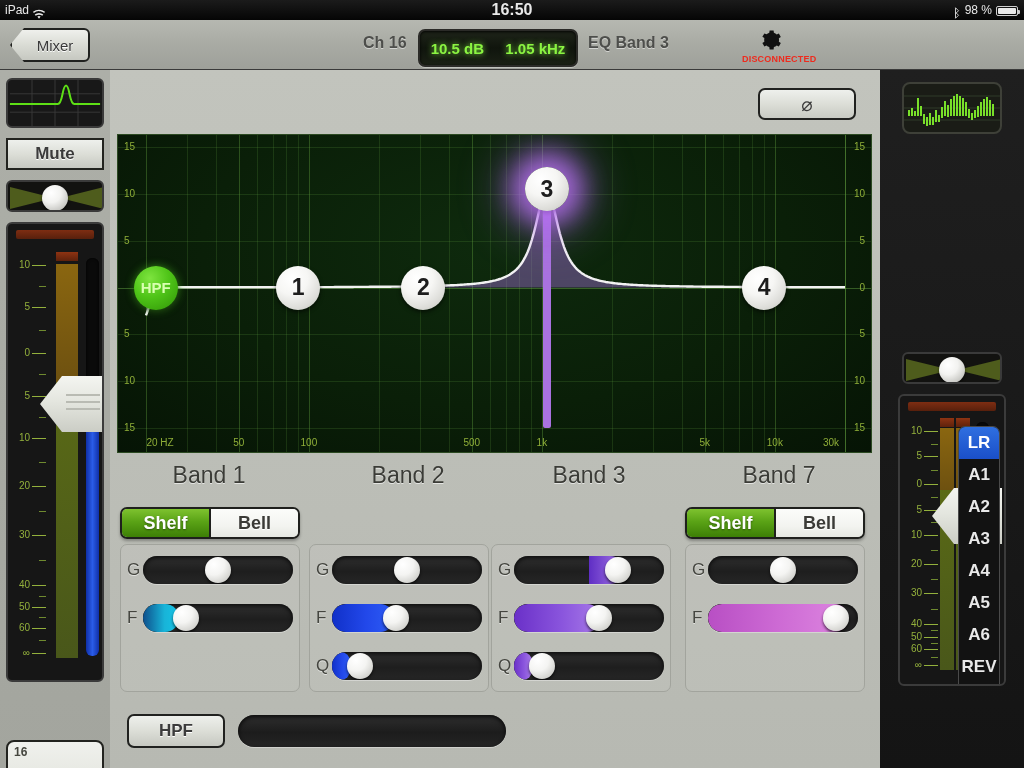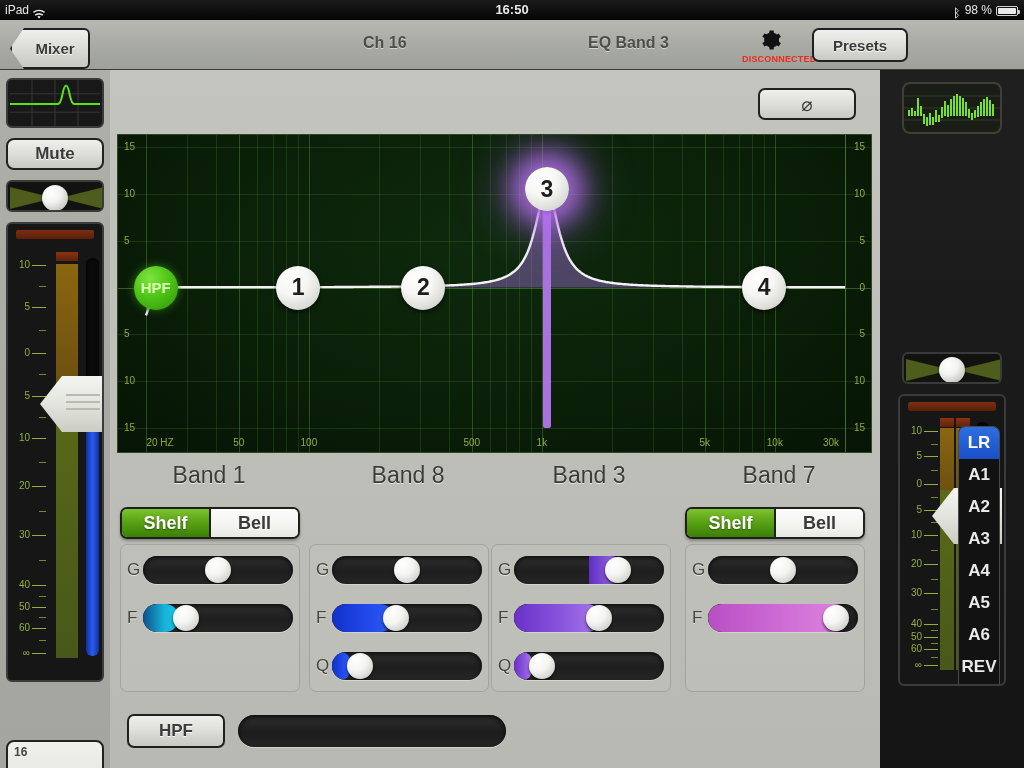--- a/index.html
+++ b/index.html
@@ -11,42 +11,42 @@
   }
   #app { position: relative; width: 1024px; height: 768px; }
 
   
   .statusbar {
     position: absolute; left:0; top:0; width:1024px; height:20px;
     background: linear-gradient(180deg,#1b1b1b 0%,#050505 100%);
     color:#e8e8e8; font-size:12px; line-height:20px;
   }
   .sb-left { position:absolute; left:5px; top:0; display:flex; align-items:center; gap:4px; }
-  .sb-center { position:absolute; left:0; width:1024px; text-align:center; font-weight:bold; font-size:13px;}
+  .sb-center { position:absolute; left:0; width:1024px; text-align:center; font-weight:bold; font-size:16px;}
   .sb-right { position:absolute; right:6px; top:0; display:flex; align-items:center; gap:4px; font-size:12px;}
   .wifi-ico { display:inline-block; width:12px; height:11px; position:relative; top:1px; }
   .bt-ico { display:inline-block; width:8px; height:12px; position:relative; top:1px;}
   .batt {
     display:inline-block; width:22px; height:10px; border:1px solid #cfcfcf;
     border-radius:2px; position:relative; top:1px;
   }
   .batt:after{ content:""; position:absolute; right:-3px; top:3px; width:2px;height:4px;background:#cfcfcf;border-radius:0 1px 1px 0;}
   .batt i{ position:absolute; left:1px; top:1px; bottom:1px; width:18px; background:#e9e9e9; border-radius:1px; display:block;}
 
   
   .titlebar {
     position:absolute; left:0; top:20px; width:1024px; height:50px;
     background: linear-gradient(180deg,#b6b8b1 0%,#a9aba4 48%,#9ea09a 100%);
     border-bottom:1px solid #3a3a3a;
   }
   .btn-back {
-    position:absolute; left:10px; top:8px; height:41px; width:80px;
+    position:absolute; left:10px; top:8px; height:34px; width:80px;
     background: linear-gradient(180deg,#eff0ec 0%,#d9dbd4 52%,#c6c8c1 100%);
     border:2px solid #20211f;
-    color:#3a3a3a; font-weight:bold; font-size:15px;
+    color:#3a3a3a; font-weight:normal; font-size:15px;
     display:flex; align-items:center; justify-content:center;
     border-radius:0 6px 6px 0;
     clip-path: polygon(0% 50%, 14px 0%, 100% 0%, 100% 100%, 14px 100%);
     padding-left:10px;
     text-shadow:0 1px 0 #fff;
   }
   .tb-chan {
     position:absolute; left:363px; top:14px; font-size:16px; color:#4d4e4b;
     font-weight:bold; text-shadow:0 1px 0 rgba(255,255,255,.5);
   }
@@ -84,21 +84,21 @@
     position:absolute; left:0; top:70px; width:110px; height:698px;
     background: linear-gradient(180deg,#adafa8 0%,#a3a59e 100%);
   }
   .mini-eq {
     position:absolute; left:6px; top:8px; width:98px; height:50px;
     background:#181818; border:2px solid #3a3a3a; border-radius:6px;
     overflow:hidden;
   }
   .btn-gray {
     background: linear-gradient(180deg,#eef0ec 0%,#dcded7 50%,#c6c8c1 100%);
-    border:2px solid #22231f; border-radius:8px;
+    border:2px solid #22231f; border-radius:0;
     color:#3b3b3b; font-weight:bold;
     display:flex; align-items:center; justify-content:center;
     text-shadow:0 1px 0 #fff;
   }
   #mute-button { position:absolute; left:6px; top:68px; width:98px; height:32px; font-size:17px; }
   .pan-strip {
     position:absolute; left:6px; top:110px; width:98px; height:32px;
     background:#121210; border:2px solid #3a3a3a; border-radius:6px; overflow:hidden;
   }
   .pan-bowtie{ position:absolute; inset:2px; }
@@ -282,31 +282,34 @@
       <span>98 %</span>
       <span class="batt">
           <i></i>
         </span>
     </div>
   </div>
 
   <div class="titlebar">
     <div class="btn-back">Mixer</div>
     <div class="tb-chan">Ch 16</div>
+    <div class="lcd">
+      <span>10.5 dB</span>
+      <span>1.05 kHz</span>
+    </div>
     <div class="tb-band">EQ Band 3</div>
     <div class="gear-wrap">
       <span>
         <svg viewBox="0 0 24 24" width="24" height="24">
             <path d="M12 8.2a3.8 3.8 0 1 0 0 7.6 3.8 3.8 0 0 0 0-7.6zm0 5.9a2.1 2.1 0 1 1 0-4.2 2.1 2.1 0 0 1 0 4.2z" fill="#111"></path>
             <path d="M21 12c0-.6-.06-1.2-.17-1.75l2-1.2-2-3.46-2.1.9A8.9 8.9 0 0 0 15.9 4.7l-.3-2.3h-4l-.3 2.3c-1.05.35-2 .9-2.83 1.6l-2.1-.9-2 3.46 2 1.2A9.4 9.4 0 0 0 6.2 12c0 .6.06 1.2.17 1.75l-2 1.2 2 3.46 2.1-.9c.83.7 1.78 1.25 2.83 1.6l.3 2.3h4l.3-2.3c1.05-.35 2-.9 2.83-1.6l2.1.9 2-3.46-2-1.2c.11-.55.17-1.15.17-1.75z" fill="#111"></path>
           </svg>
       </span>
       <div class="disc-label">DISCONNECTED</div>
     </div>
-    <div class="btn-top" id="presets-button">Presets</div>
   </div>
 
   <div class="left-strip">
     <div class="mini-eq">
       <svg viewBox="0 0 98 50" width="94" height="46" style="position:absolute;left:0;top:0">
         <g stroke="#3a3a3a" stroke-width="1">
           <line x1="24" y1="0" x2="24" y2="50"></line>
             <line x1="49" y1="0" x2="49" y2="50"></line>
             <line x1="74" y1="0" x2="74" y2="50"></line>
           <line x1="0" y1="15" x2="98" y2="15"></line>
@@ -450,21 +453,21 @@
         <div class="q-line" style="left: 424.797px; top: 54.15px; height: 238.85px;"></div>
         <div class="node hpf" style="left: 37.6445px; top: 152.5px;">HPF</div>
         <div class="node " style="left: 180.199px; top: 152.5px;">1</div>
         <div class="node " style="left: 305.347px; top: 152.5px;">2</div>
         <div class="node active" style="left: 428.797px; top: 54.15px;">3</div>
         <div class="node " style="left: 646.199px; top: 152.5px;">4</div>
       </div>
 
     <div class="bandtitles" id="band-titles">
         <div class="bandtitle" style="left: 99px; top: 0px;">Band 1</div>
-        <div class="bandtitle" style="left: 298px; top: 0px;">Band 8</div>
+        <div class="bandtitle" style="left: 298px; top: 0px;">Band 2</div>
         <div class="bandtitle" style="left: 479px; top: 0px;">Band 3</div>
         <div class="bandtitle" style="left: 669px; top: 0px;">Band 7</div>
       </div>
     <div id="band-toggles">
         <div class="seg" style="left: 10px; top: 437px;">
           <div class="on">Shelf</div>
           <div class="off">Bell</div>
         </div>
         <div class="seg" style="left: 575px; top: 437px;">
           <div class="on">Shelf</div>

